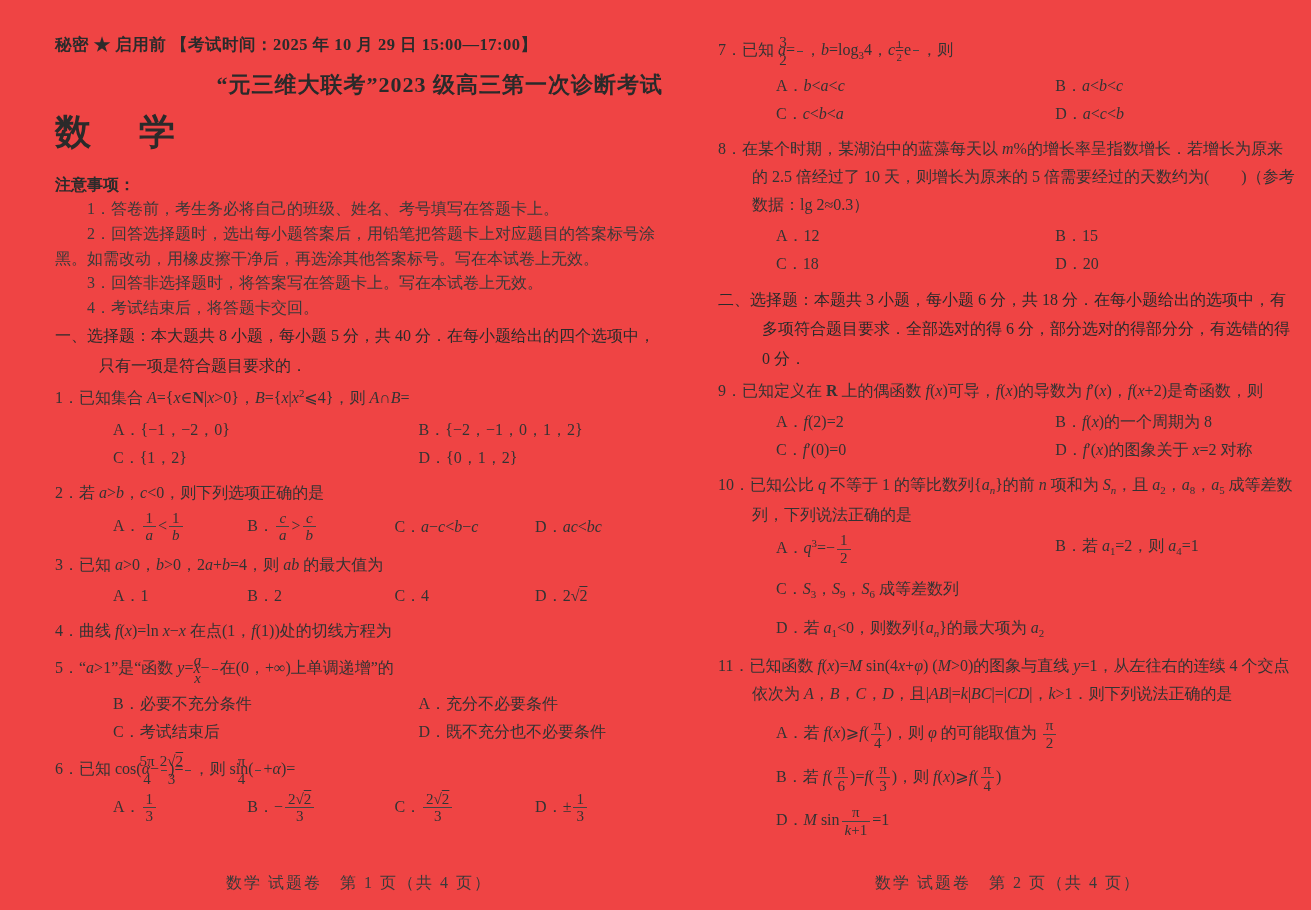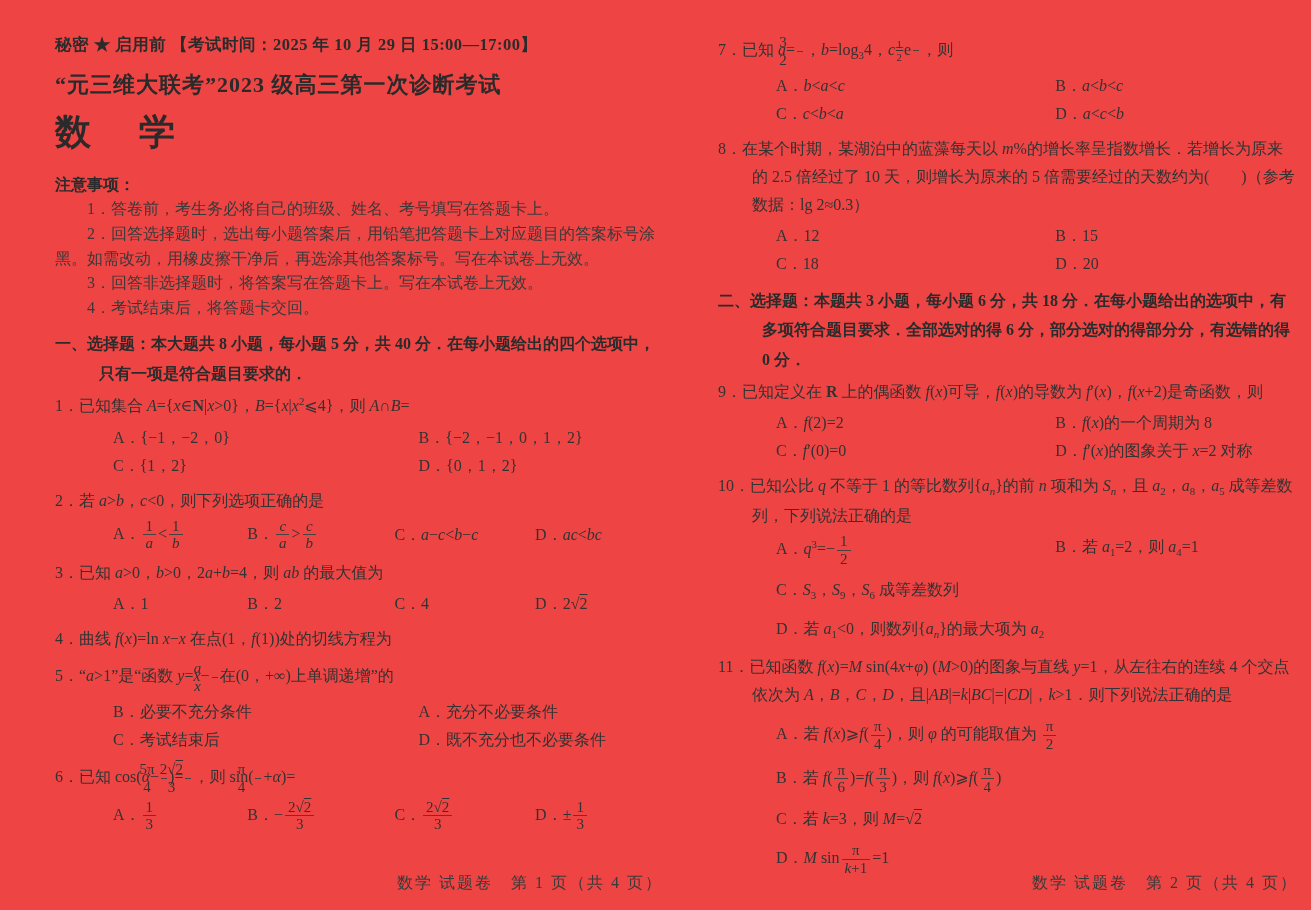--- a/index.html
+++ b/index.html
@@ -4,34 +4,34 @@
 <style>
   html,body{margin:0;padding:0;background:#ffffff;}
   .sheet{
     position:relative;width:1311px;height:910px;background:#ef4444;overflow:hidden;
     font-family:"Liberation Serif","DejaVu Serif",serif;color:#333;font-size:16px;
   }
   .col{position:absolute;top:34px;height:866px;}
   .colL{left:55px;width:608px;}
   .colR{left:718px;width:580px;}
   .hdr{font-weight:700;color:#2b2b2b;font-size:16.5px;letter-spacing:0.5px;}
-  .title{font-size:22px;font-weight:700;color:#2a2a2a;text-align:left;margin:14px 0 2px;letter-spacing:1px;}
+  .title{font-size:22px;font-weight:700;color:#2a2a2a;text-align:right;margin:14px 0 2px;letter-spacing:1px;}
   .subject{font-size:36px;font-weight:700;color:#2a2a2a;text-align:left;margin:8px 0 18px;letter-spacing:6px;}
   .ntitle{font-weight:700;color:#2b2b2b;margin:2px 0 1px;}
   .notice{margin:0;text-indent:2em;line-height:1.55;color:#3a3a3a;}
-  .sec{font-weight:700;color:#2b2b2b;padding-left:44px;text-indent:-44px;line-height:1.85;margin:8px 0 4px;}
+  .sec{font-weight:400;color:#2b2b2b;padding-left:44px;text-indent:-44px;line-height:1.85;margin:0 0 4px;}
   .q{margin:0 0 7px;}
   .stem{margin:0 0 3px;padding-left:34px;text-indent:-34px;line-height:1.75;}
   .opts{padding-left:58px;}
   .g2{display:grid;grid-template-columns:1.25fr 1fr;}
   .colR .g2{grid-template-columns:1.15fr 1fr;}
   .g4{display:grid;grid-template-columns:1.05fr 1.15fr 1.1fr 1fr;align-items:center;}
   .opt{line-height:1.75;white-space:nowrap;}
   .orow{margin:9px 0;line-height:1.75;}
-  .foot{position:absolute;bottom:6px;left:0;right:0;text-align:right;font-size:16px;color:#3a3a3a;letter-spacing:2px;}
+  .foot{position:absolute;bottom:6px;left:0;right:0;text-align:center;font-size:16px;color:#3a3a3a;letter-spacing:2px;}
   
   i{font-style:italic;}
   sup{font-size:0.68em;}
   sub{font-size:0.68em;}
   .fr{display:inline-flex;flex-direction:column;text-align:center;vertical-align:middle;
       line-height:1.12;font-size:0.94em;margin:0 2px;}
   .fr .nu{display:block;border-bottom:1px solid #444;padding:0 3px;}
   .fr .de{display:block;padding:0 3px;}
   sup .fr{font-size:1em;vertical-align:0.1em;}
   .sq{white-space:nowrap;}
@@ -216,21 +216,20 @@
         <div class="orow">B．若 <i>f</i>(<span class="fr">
               <span class="nu">π</span>
               <span class="de">6</span>
             </span>)=<i>f</i>(<span class="fr">
               <span class="nu">π</span>
               <span class="de">3</span>
             </span>)，则 <i>f</i>(<i>x</i>)⩾<i>f</i>(<span class="fr">
               <span class="nu">π</span>
               <span class="de">4</span>
             </span>)</div>
-        <div class="orow">C．若 <i>k</i>=3，则 <i>M</i>=<span class="sq">√<span class="ov">2</span></span></div>
         <div class="orow">D．<i>M</i> sin<span class="fr">
               <span class="nu">π</span>
               <span class="de"><i>k</i>+1</span>
             </span>=1</div>
       </div>
     </div>
 
     <div class="foot">数学 试题卷　第 2 页（共 4 页）</div>
   </section>
 

